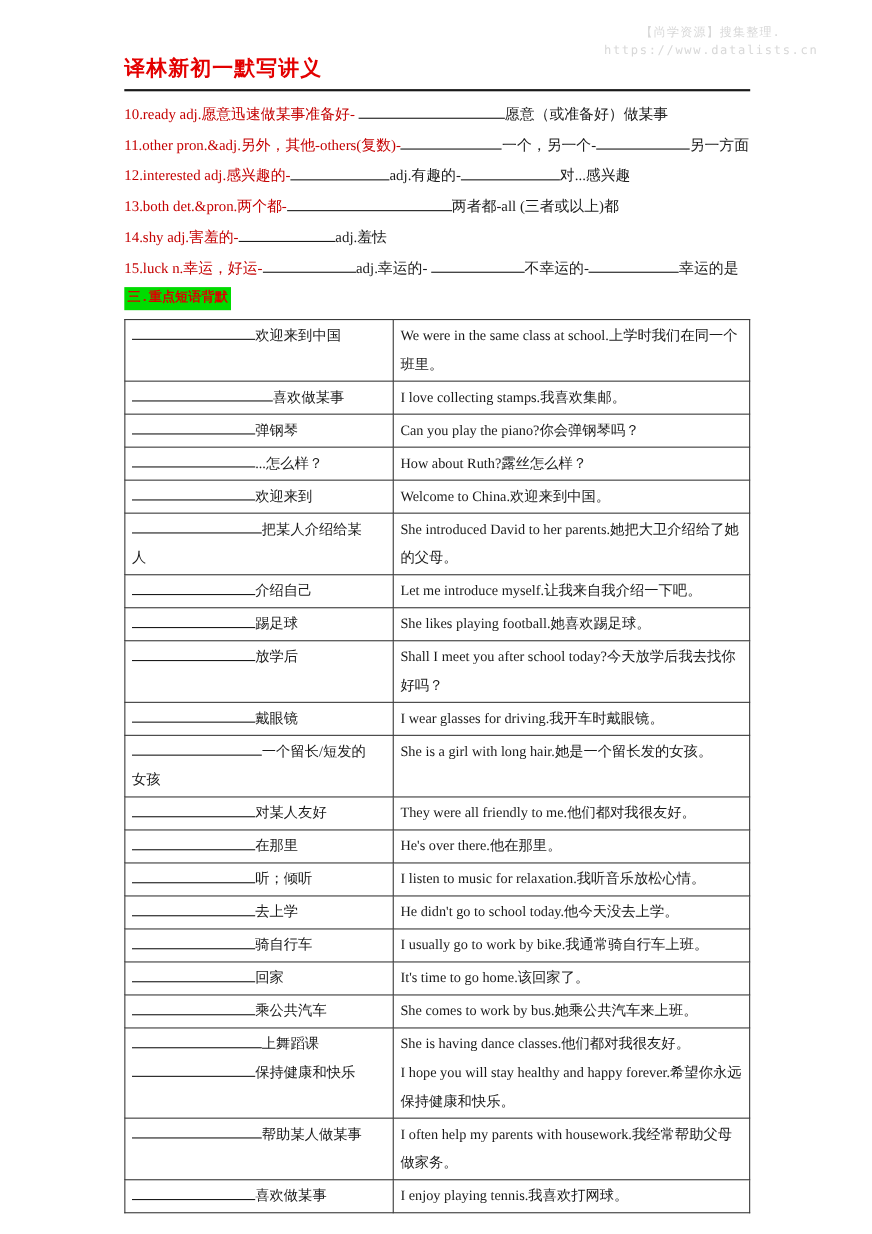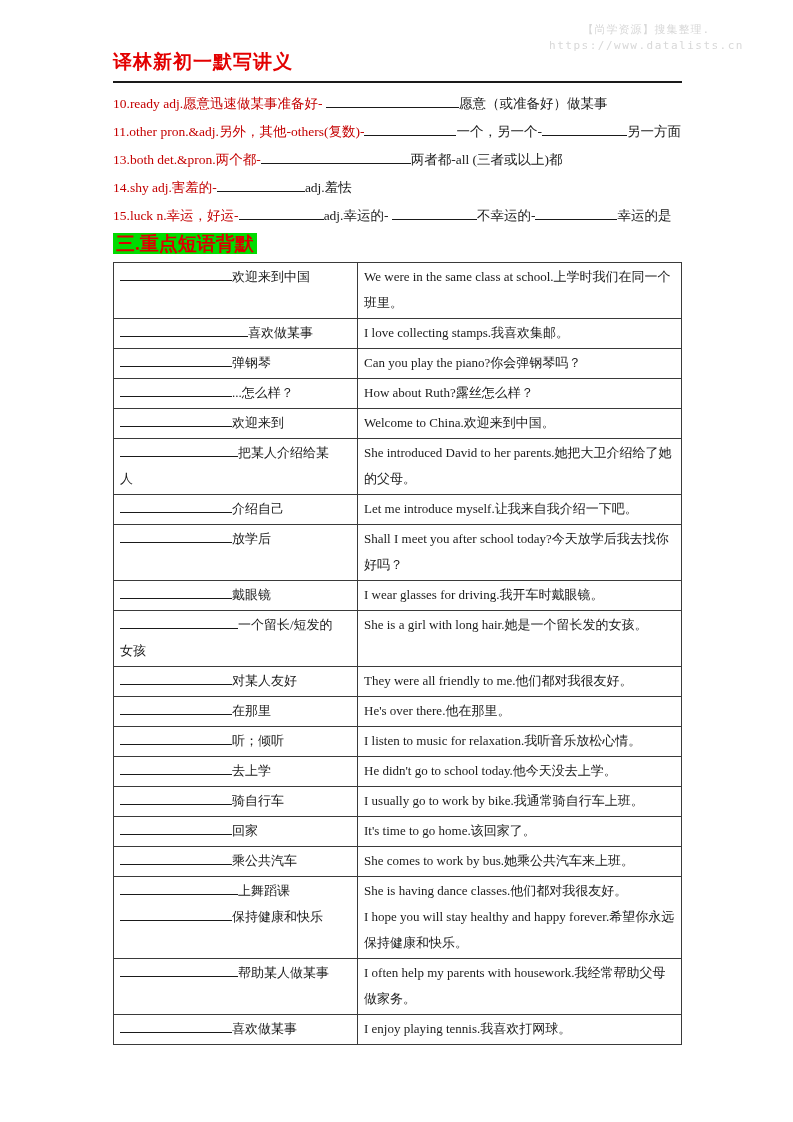--- a/index.html
+++ b/index.html
@@ -43,25 +43,25 @@
     display:inline-block;
     border-bottom:1px solid #1a1a1a;
     height:0.95em;
     vertical-align:baseline;
   }
   .section-header {
     display:inline-block;
     background:#00dc00;
     color:#dd0000;
     font-weight:bold;
-    font-size:19px;
+    font-size:12px;
     line-height:19px;
     padding:1px 3px;
     margin:3px 0 8px;
-    font-family:Liberation Serif, serif;
+    font-family:Liberation Mono, monospace;
   }
   table.phrase-table {
     width:100%;
     border-collapse:collapse;
     table-layout:fixed;
   }
   table.phrase-table td {
     border:1.6px solid #3a3a3a;
     vertical-align:top;
     padding:1px 6px 2px 6px;
@@ -78,20 +78,21 @@
   <div class="watermark">
     <div class="wm-line1">【尚学资源】搜集整理.</div>
     <div class="wm-line2">https://www.datalists.cn</div>
   </div>
   <div class="content">
     <div class="doc-title">译林新初一默写讲义</div>
     <div class="title-rule"></div>
     <div class="vocab-list" id="vocab-list">
         <div class="vocab-line"><span class="vocab-red">10.ready adj.愿意迅速做某事准备好- </span><span class="blank" style="width: 133px;"></span><span>愿意（或准备好）做某事</span></div>
         <div class="vocab-line"><span class="vocab-red">11.other pron.&amp;adj.另外，其他-others(复数)-</span><span class="blank" style="width: 92px;"></span><span>一个，另一个-</span><span class="blank" style="width: 85px;"></span><span>另一方面</span></div>
+        <div class="vocab-line"><span class="vocab-red">12.interested adj.感兴趣的-</span><span class="blank" style="width: 90px;"></span><span>adj.有趣的-</span><span class="blank" style="width: 90px;"></span><span>对...感兴趣</span></div>
         <div class="vocab-line"><span class="vocab-red">13.both det.&amp;pron.两个都-</span><span class="blank" style="width: 150px;"></span><span>两者都-all (三者或以上)都</span></div>
         <div class="vocab-line"><span class="vocab-red">14.shy adj.害羞的-</span><span class="blank" style="width: 88px;"></span><span>adj.羞怯</span></div>
         <div class="vocab-line"><span class="vocab-red">15.luck n.幸运，好运-</span><span class="blank" style="width: 85px;"></span><span>adj.幸运的- </span><span class="blank" style="width: 85px;"></span><span>不幸运的-</span><span class="blank" style="width: 82px;"></span><span>幸运的是</span></div>
       </div>
     <div>
       <span class="section-header">三.重点短语背默</span>
     </div>
     <table class="phrase-table">
       <tbody id="phrase-table-body">
           <tr>
@@ -146,20 +147,28 @@
           <tr>
             <td class="cn-cell">
               <div class="cn-line"><span class="blank" style="width: 112px;"></span><span>介绍自己</span></div>
             </td>
             <td class="en-cell">
               <div class="en-line">Let me introduce myself.让我来自我介绍一下吧。</div>
             </td>
           </tr>
           <tr>
             <td class="cn-cell">
+              <div class="cn-line"><span class="blank" style="width: 112px;"></span><span>踢足球</span></div>
+            </td>
+            <td class="en-cell">
+              <div class="en-line">She likes playing football.她喜欢踢足球。</div>
+            </td>
+          </tr>
+          <tr>
+            <td class="cn-cell">
               <div class="cn-line"><span class="blank" style="width: 112px;"></span><span>放学后</span></div>
             </td>
             <td class="en-cell">
               <div class="en-line">Shall I meet you after school today?今天放学后我去找你好吗？</div>
             </td>
           </tr>
           <tr>
             <td class="cn-cell">
               <div class="cn-line"><span class="blank" style="width: 112px;"></span><span>戴眼镜</span></div>
             </td>

